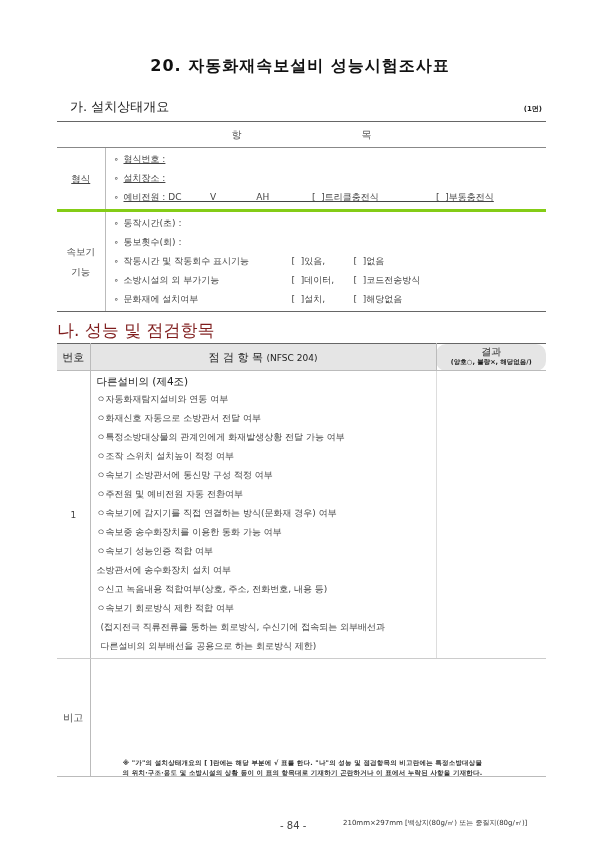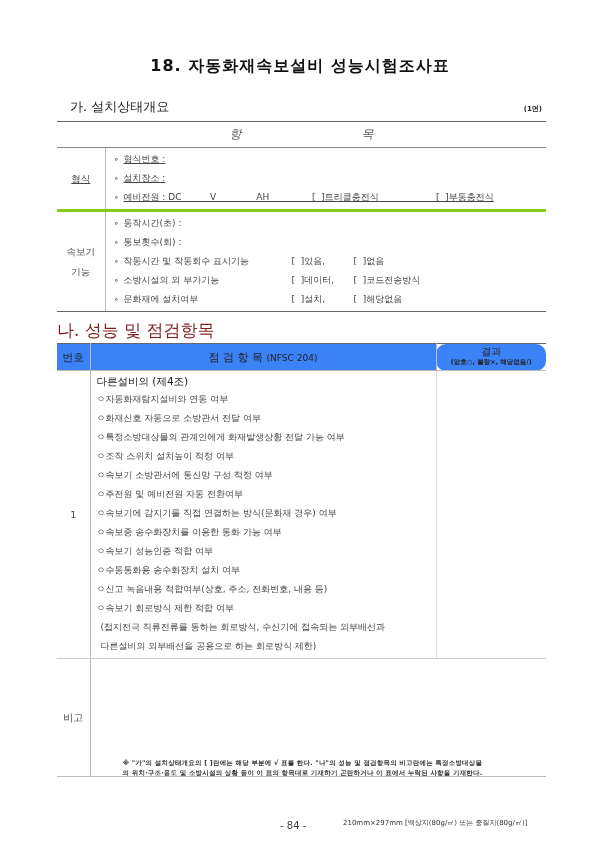--- a/index.html
+++ b/index.html
@@ -17,21 +17,21 @@
     position:absolute; top:104px; right:58px; font-size:7px; font-weight:bold; color:#222;
   }
 
   
   .tbl-a {
     position:absolute; top:121px; left:57px; width:489px;
     border-collapse:collapse; font-size:9px; color:#444;
   }
   .tbl-a .hdr td {
     border-top:1.5px solid #666; border-bottom:1px solid #888;
-    height:26px; text-align:center; font-size:12px; color:#555;font-style:italic;
+    height:26px; text-align:center; font-size:10px; color:#555;
   }
   .tbl-a .hdr .sp { display:inline-block; width:120px; }
   .tbl-a td.label {
     width:48px; text-align:center; border-right:1px solid #bbb; font-size:9.5px; line-height:20px; color:#444;
   }
   .tbl-a td.content { padding:2px 0 2px 8px; }
   .tbl-a tr.r1 td { border-bottom:3px solid #84cc16;text-decoration:underline; }
   .tbl-a tr.r2 td { border-bottom:1.5px solid #666; }
   .line { height:19px; line-height:19px; white-space:pre; font-size:9px; }
   .bullet { display:inline-block; width:10px; }
@@ -41,21 +41,21 @@
   .section-b-head {
     position:absolute; top:319px; left:57px; font-size:17px; color:#7f1d1d;
   }
 
   
   .tbl-b {
     position:absolute; top:343px; left:57px; width:489px;
     border-collapse:collapse; font-size:9.5px; color:#444;
   }
   .tbl-b th {
-    background:#3b82f6; border-top:1.5px solid #666; border-bottom:1px solid #bbb;
+    background:#e5e5e5; border-top:1.5px solid #666; border-bottom:1px solid #bbb;
     font-weight:normal; color:#222; height:27px;
   }
   .tbl-b th.num { width:33px; font-size:11px; border-right:1px solid #bbb; }
   .tbl-b th.items { font-size:11px; border-right:1px solid #bbb; }
   .tbl-b th.items .nfsc { font-size:9px; }
   .tbl-b th.result { width:110px; line-height:11px;border-radius:10px; }
   .tbl-b th.result .r-main { font-size:10px; display:block; }
   .tbl-b th.result .r-sub { font-size:6.5px; font-weight:bold; display:block; }
   .tbl-b td.num-cell { text-align:center; vertical-align:middle; border-right:1px solid #bbb; font-size:9px; }
   .tbl-b td.items-cell { padding:1px 0 2px 6px; border-right:1px solid #ddd; vertical-align:top; }
@@ -74,21 +74,21 @@
   .page-num {
     position:absolute; top:820px; left:280px; font-size:10px; color:#444;
   }
   .paper-size {
     position:absolute; top:818px; left:343px; font-size:7px; color:#333;
   }
 </style>
 </head>
 <body>
 
-<div class="page-title">18. 자동화재속보설비 성능시험조사표</div>
+<div class="page-title">20. 자동화재속보설비 성능시험조사표</div>
 
 <div class="section-a-head">가. 설치상태개요</div>
 <div class="copies">(1면)</div>
 
 <table class="tbl-a">
   <tbody>
       <tr class="hdr">
     <td colspan="2">
       <span>항</span><span class="sp"></span><span>목</span>
     </td>
@@ -135,21 +135,21 @@
       <div class="crit">다른설비의 (제4조)</div>
       <div class="chk">ㅇ자동화재탐지설비와 연동 여부</div>
       <div class="chk">ㅇ화재신호 자동으로 소방관서 전달 여부</div>
       <div class="chk">ㅇ특정소방대상물의 관계인에게 화재발생상황 전달 가능 여부</div>
       <div class="chk">ㅇ조작 스위치 설치높이 적정 여부</div>
       <div class="chk">ㅇ속보기 소방관서에 통신망 구성 적정 여부</div>
       <div class="chk">ㅇ주전원 및 예비전원 자동 전환여부</div>
       <div class="chk">ㅇ속보기에 감지기를 직접 연결하는 방식(문화재 경우) 여부</div>
       <div class="chk">ㅇ속보중 송수화장치를 이용한 통화 가능 여부</div>
       <div class="chk">ㅇ속보기 성능인증 적합 여부</div>
-      <div class="chk">ㅇ수동통화용 송수화장치 설치 여부</div>
+      <div class="chk">소방관서에 송수화장치 설치 여부</div>
       <div class="chk">ㅇ신고 녹음내용 적합여부(상호, 주소, 전화번호, 내용 등)</div>
       <div class="chk">ㅇ속보기 회로방식 제한 적합 여부</div>
       <div class="chk indent">(접지전극 직류전류를 통하는 회로방식, 수신기에 접속되는 외부배선과</div>
       <div class="chk indent">다른설비의 외부배선을 공용으로 하는 회로방식 제한)</div>
     </td>
     <td class="result-cell"></td>
   </tr>
   <tr class="remark-row">
     <td class="remark-label">비고</td>
     <td colspan="2"></td>

